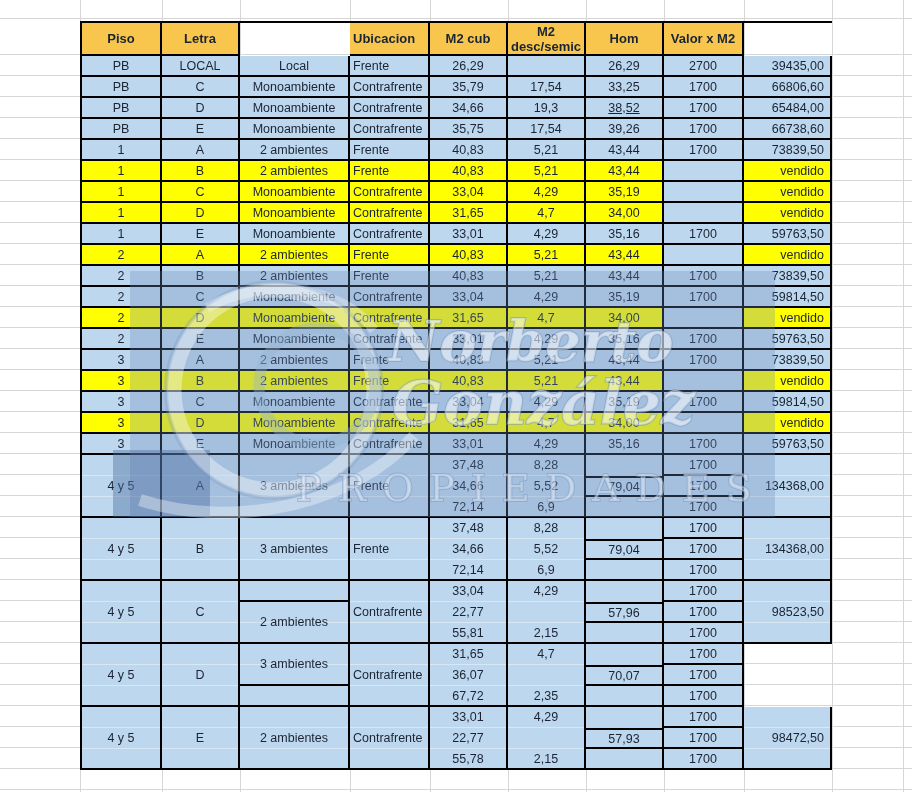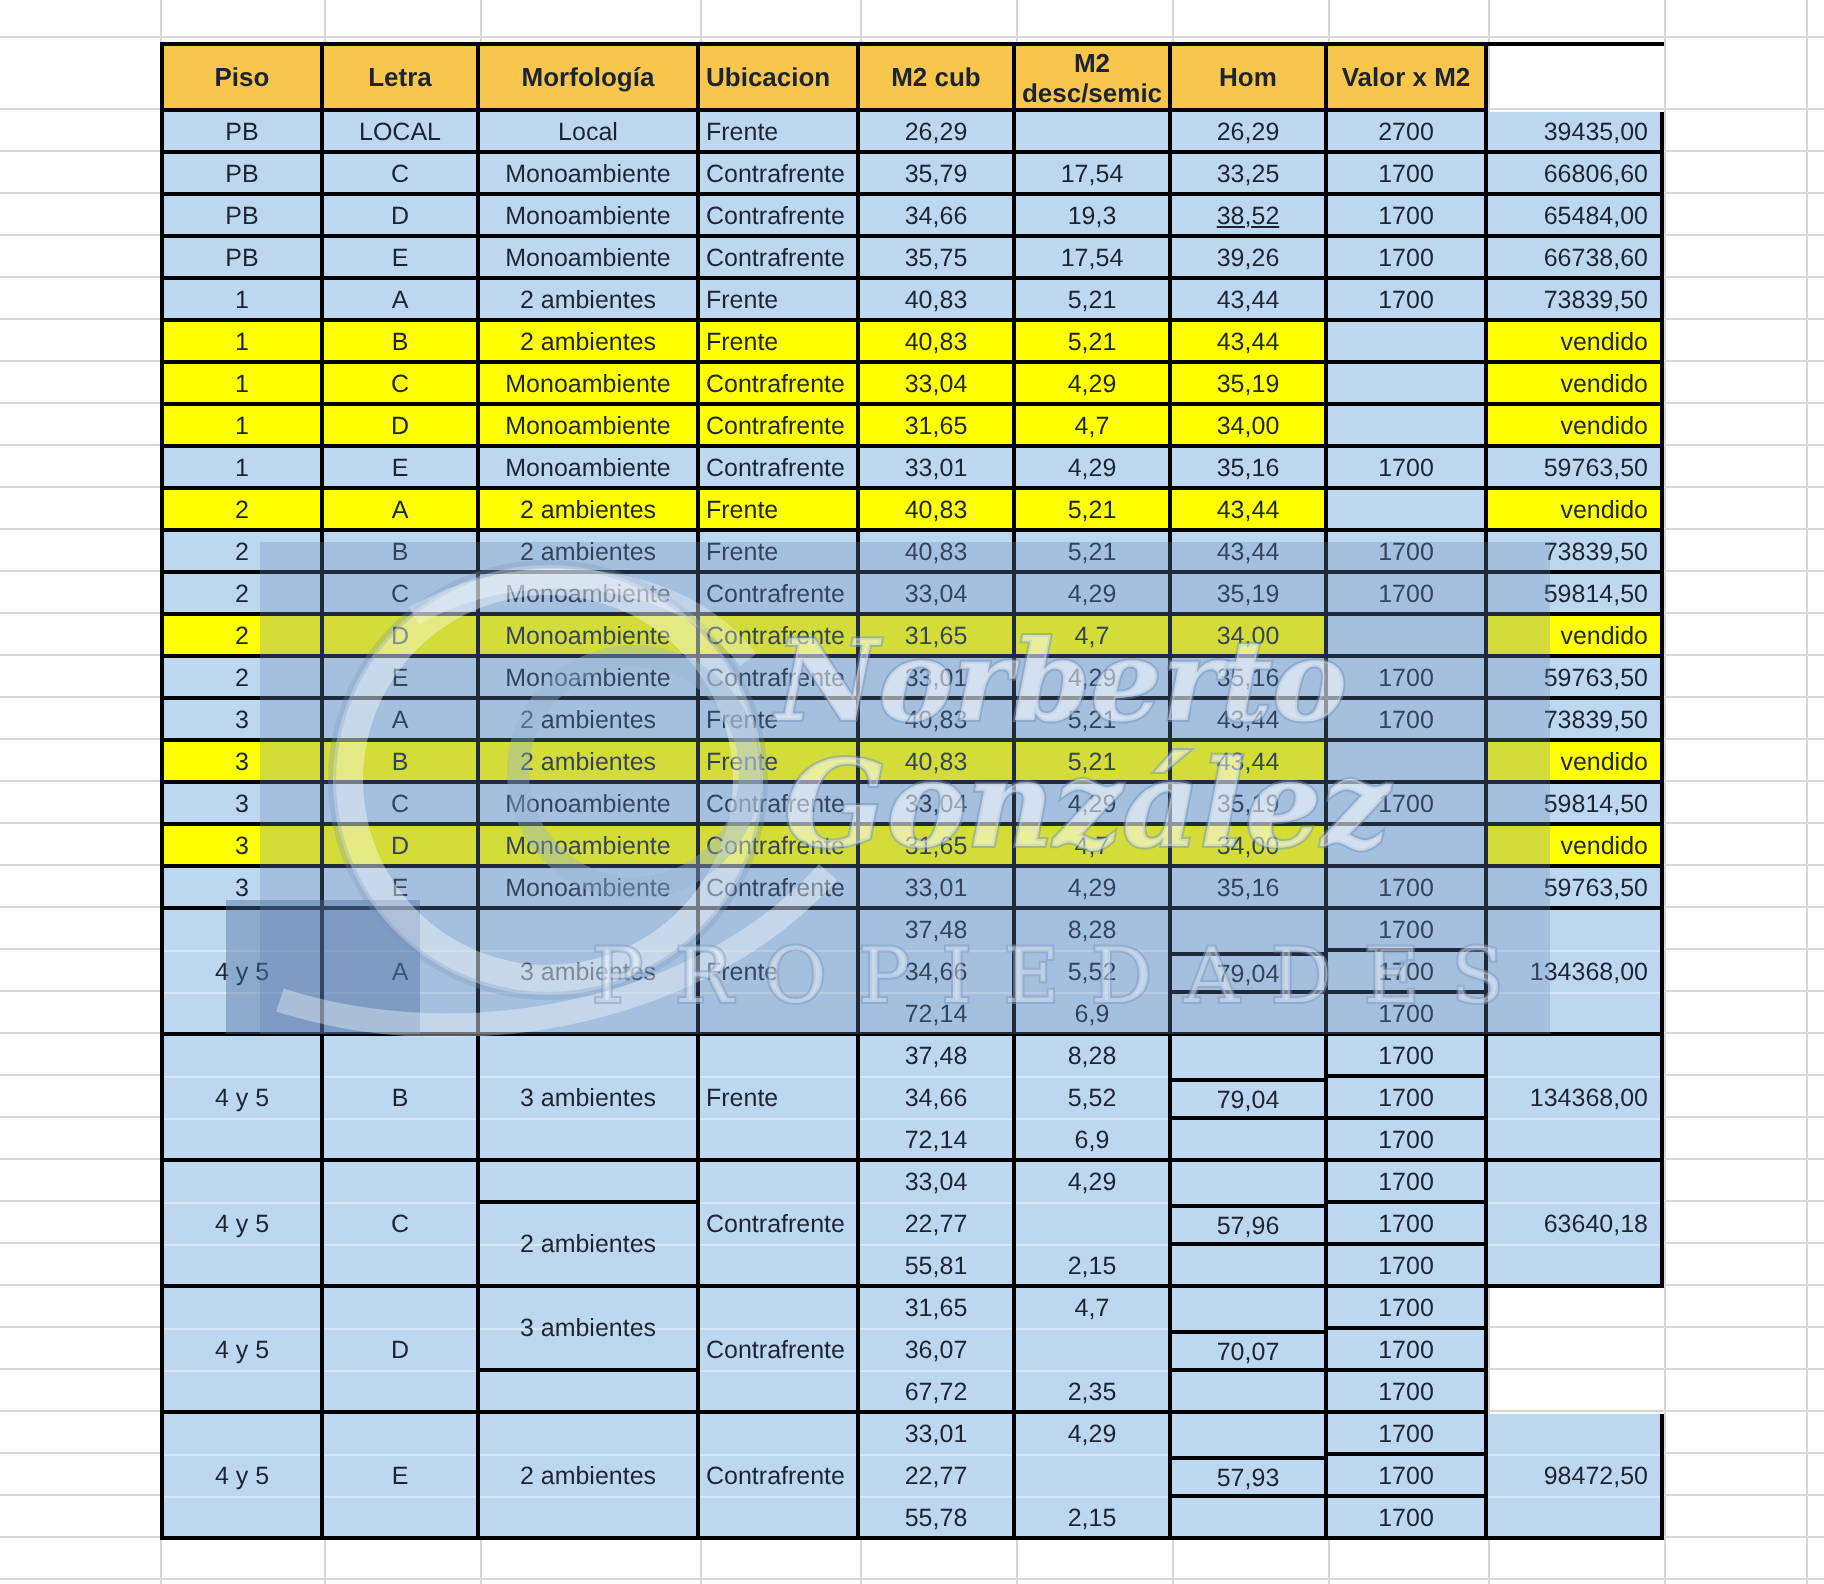--- a/index.html
+++ b/index.html
@@ -128,21 +128,20 @@
     <div class="gl-h" style="top: 705px;"></div>
     <div class="gl-h" style="top: 726px;"></div>
     <div class="gl-h" style="top: 747px;"></div>
     <div class="gl-h" style="top: 768px;"></div>
     <div class="gl-h" style="top: 789px;"></div>
   </div>
 
 <div id="units-table">
     <div class="cell hd" style="grid-area: 1 / 1;">Piso</div>
     <div class="cell hd" style="grid-area: 1 / 2;">Letra</div>
-    <div class="cell hd" style="grid-area: 1 / 3;">Morfología</div>
     <div class="cell hd left" style="grid-area: 1 / 4;">Ubicacion</div>
     <div class="cell hd" style="grid-area: 1 / 5;">M2 cub</div>
     <div class="cell hd" style="grid-area: 1 / 6;">M2
 desc/semic</div>
     <div class="cell hd" style="grid-area: 1 / 7;">Hom</div>
     <div class="cell hd" style="grid-area: 1 / 8;">Valor x M2</div>
     <div class="cell" style="grid-area: 2 / 1;">PB</div>
     <div class="cell" style="grid-area: 2 / 2;">LOCAL</div>
     <div class="cell" style="grid-area: 2 / 3;">Local</div>
     <div class="cell left" style="grid-area: 2 / 4;">Frente</div>
@@ -357,21 +356,21 @@
 55,81</div>
     <div class="cell lines mg" style="grid-area: 27 / 6 / span 3;">4,29
 
 2,15</div>
     <div class="cell nb" style="grid-area: 27 / 7;"></div>
     <div class="cell bt" style="grid-area: 28 / 7;">57,96</div>
     <div class="cell" style="grid-area: 29 / 7;"></div>
     <div class="cell" style="grid-area: 27 / 8;">1700</div>
     <div class="cell" style="grid-area: 28 / 8;">1700</div>
     <div class="cell" style="grid-area: 29 / 8;">1700</div>
-    <div class="cell right mg" style="grid-area: 27 / 9 / span 3;">63640,18</div>
+    <div class="cell right mg" style="grid-area: 27 / 9 / span 3;">98523,50</div>
     <div class="cell mg" style="grid-area: 30 / 1 / span 3;">4 y 5</div>
     <div class="cell mg" style="grid-area: 30 / 2 / span 3;">D</div>
     <div class="cell mg" style="grid-area: 30 / 3 / span 2;">3 ambientes</div>
     <div class="cell" style="grid-area: 32 / 3;"></div>
     <div class="cell left mg" style="grid-area: 30 / 4 / span 3;">Contrafrente</div>
     <div class="cell lines mg" style="grid-area: 30 / 5 / span 3;">31,65
 36,07
 67,72</div>
     <div class="cell lines mg" style="grid-area: 30 / 6 / span 3;">4,7
 

